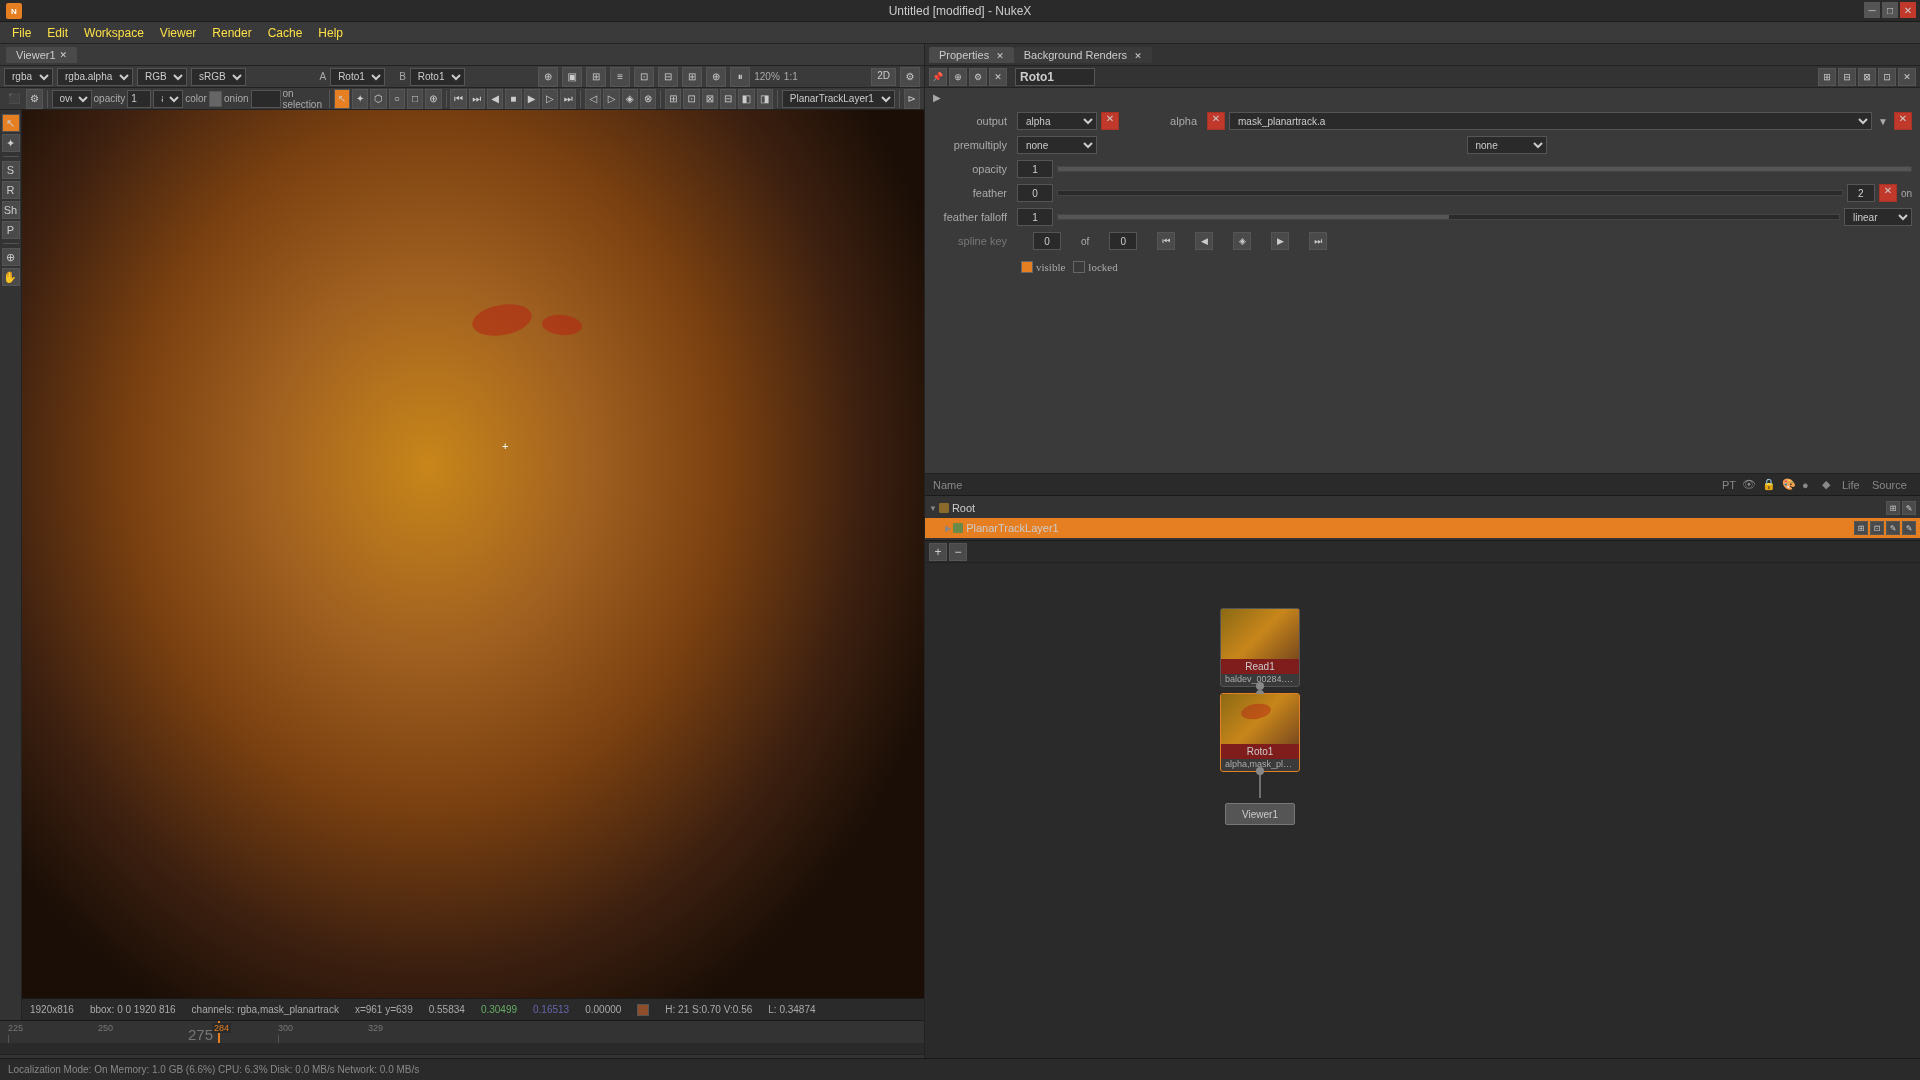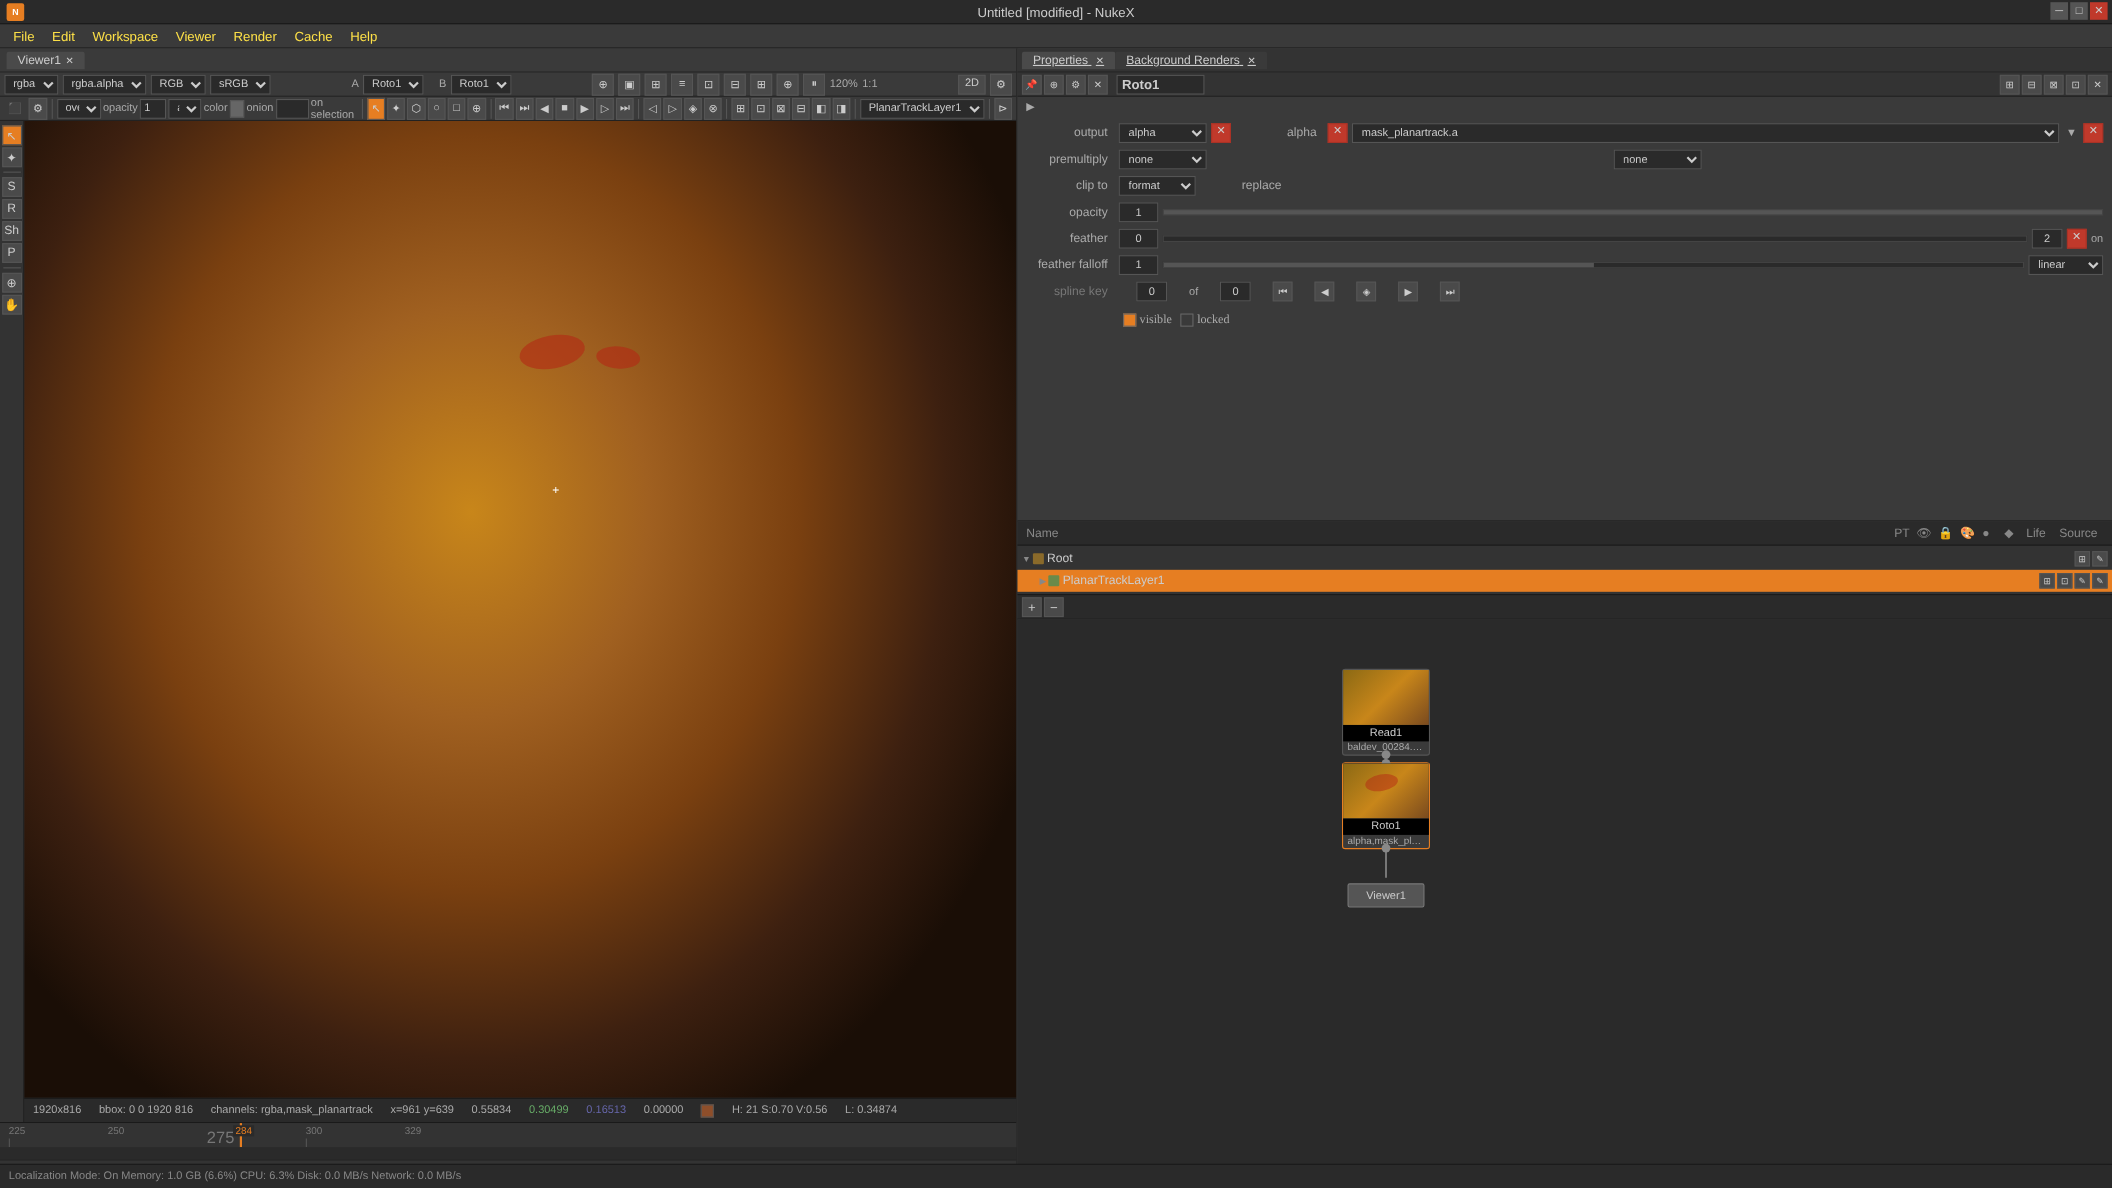--- a/index.html
+++ b/index.html
@@ -55,21 +55,21 @@
     .tl-btn { width: 20px; height: 18px; background: #4a4a4a; border: 1px solid #555; color: #ccc; display: inline-flex; align-items: center; justify-content: center; font-size: 11px; cursor: pointer; }
     .tl-frame { background: #2a2a2a; border: 1px solid #555; color: #ccc; font-size: 10px; padding: 1px 4px; width: 40px; height: 18px; text-align: center; }
     .tl-sep { width: 1px; height: 16px; background: #555; margin: 0 3px; }
 
     
     #right-panel { flex: 1; background: #3a3a3a; display: flex; flex-direction: column; border-left: 1px solid #222; }
 
     
     #props-panel { height: 430px; background: #3a3a3a; border-bottom: 1px solid #222; display: flex; flex-direction: column; }
     #props-tabs { height: 22px; background: #333; display: flex; align-items: center; padding: 0 4px; border-bottom: 1px solid #222; }
-    .props-tab { padding: 2px 10px; font-size: 11px; color: #ccc; cursor: pointer; background: #3a3a3a; border-radius: 2px 2px 0 0; text-decoration: underline; }
+    .props-tab { padding: 2px 10px; font-size: 11px; color: #ccc; cursor: pointer; background: #3a3a3a; border-radius: 2px 2px 0 0; }
     .props-tab.active { background: #4a4a4a; }
     .props-tab-close { font-size: 9px; margin-left: 4px; }
 
     #props-toolbar { height: 22px; background: #333; display: flex; align-items: center; padding: 0 4px; gap: 2px; border-bottom: 1px solid #222; }
     .pt-btn { width: 18px; height: 18px; background: #4a4a4a; border: 1px solid #555; color: #ccc; display: inline-flex; align-items: center; justify-content: center; font-size: 9px; cursor: pointer; }
 
     
     #roto-subtabs { height: 22px; background: #333; display: flex; align-items: center; padding: 0 4px; gap: 8px; border-bottom: 1px solid #222; }
     .roto-stab { font-size: 11px; color: #aaa; cursor: pointer; padding: 2px 4px; }
     .roto-stab.active { color: #ccc; border-bottom: 2px solid #e67e22; }
@@ -114,21 +114,21 @@
 
     #name-footer { height: 22px; background: #2a2a2a; display: flex; align-items: center; padding: 0 4px; gap: 2px; border-top: 1px solid #1a1a1a; }
     .nf-btn { width: 18px; height: 18px; background: #4a4a4a; border: 1px solid #555; color: #ccc; display: inline-flex; align-items: center; justify-content: center; font-size: 12px; cursor: pointer; }
 
     
     #node-graph { flex: 1; background: #2a2a2a; position: relative; overflow: hidden; }
     
     
     .node-card { position: absolute; width: 80px; background: #3a3a3a; border: 1px solid #555; border-radius: 3px; cursor: pointer; }
     .node-card .node-thumb { width: 100%; height: 50px; background: #2a2a2a; overflow: hidden; position: relative; }
-    .node-card .node-title { font-size: 10px; color: #ccc; padding: 2px 4px; text-align: center; background: #000000; }
+    .node-card .node-title { font-size: 10px; color: #ccc; padding: 2px 4px; text-align: center; background: #7f1d1d; }
     .node-card .node-sub { font-size: 9px; color: #aaa; padding: 0 4px 2px; text-align: center; overflow: hidden; white-space: nowrap; text-overflow: ellipsis; }
     .node-card.selected { border-color: #e67e22; }
     .node-card .node-conn-top { position: absolute; top: -4px; left: 50%; transform: translateX(-50%); width: 8px; height: 8px; background: #888; border-radius: 50%; }
     .node-card .node-conn-bot { position: absolute; bottom: -4px; left: 50%; transform: translateX(-50%); width: 8px; height: 8px; background: #888; border-radius: 50%; }
     
     
     .viewer-node { position: absolute; width: 70px; height: 22px; background: #555; border: 1px solid #777; border-radius: 2px; display: flex; align-items: center; justify-content: center; font-size: 10px; color: #ccc; cursor: pointer; }
 
     
     #bottom-status { height: 22px; background: #2a2a2a; display: flex; align-items: center; padding: 0 8px; font-size: 10px; color: #888; border-top: 1px solid #1a1a1a; position: absolute; bottom: 0; left: 0; right: 0; }
@@ -462,27 +462,20 @@
           <select class="prop-select" style="width:80px">
             <option>none</option>
           </select>
           <div style="flex:1"></div>
           <select class="prop-select" style="width:80px">
             <option>none</option>
           </select>
           <div style="flex:1"></div>
         </div>
 
-        <div class="prop-row">
-          <span class="prop-label">clip to</span>
-          <select class="prop-select" style="width:70px">
-            <option>format</option>
-          </select>
-          <span class="prop-label">replace</span>
-        </div>
 
         <div class="prop-row">
           <span class="prop-label">opacity</span>
           <input class="prop-num" type="text" value="1" style="">
           <div class="slider-track">
             <div class="slider-fill" style="width:100%;"></div>
           </div>
         </div>
 
         <div class="prop-row">

